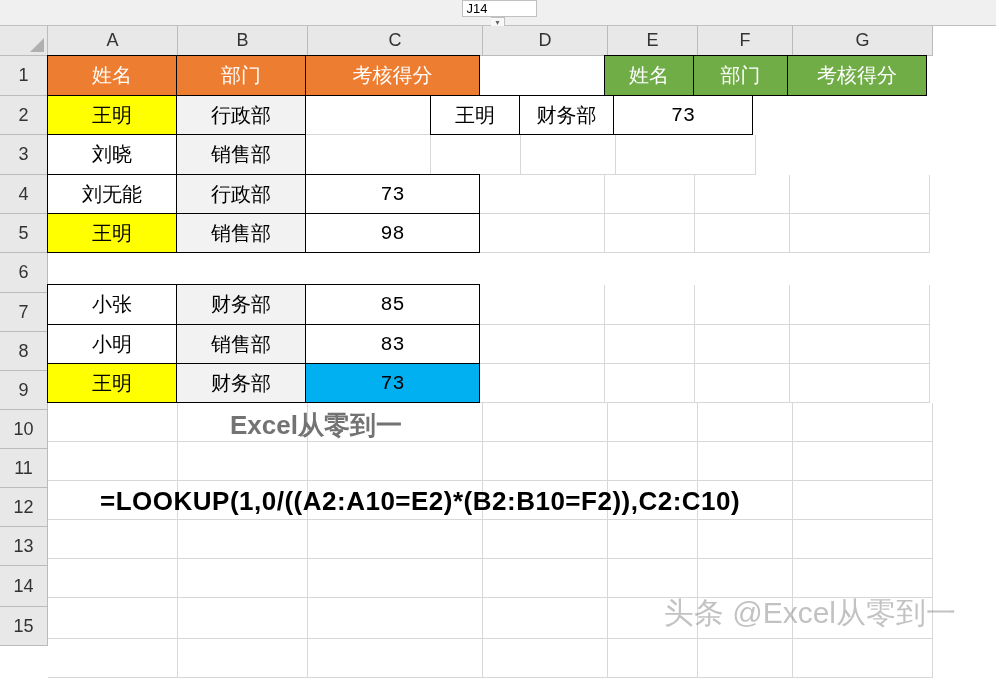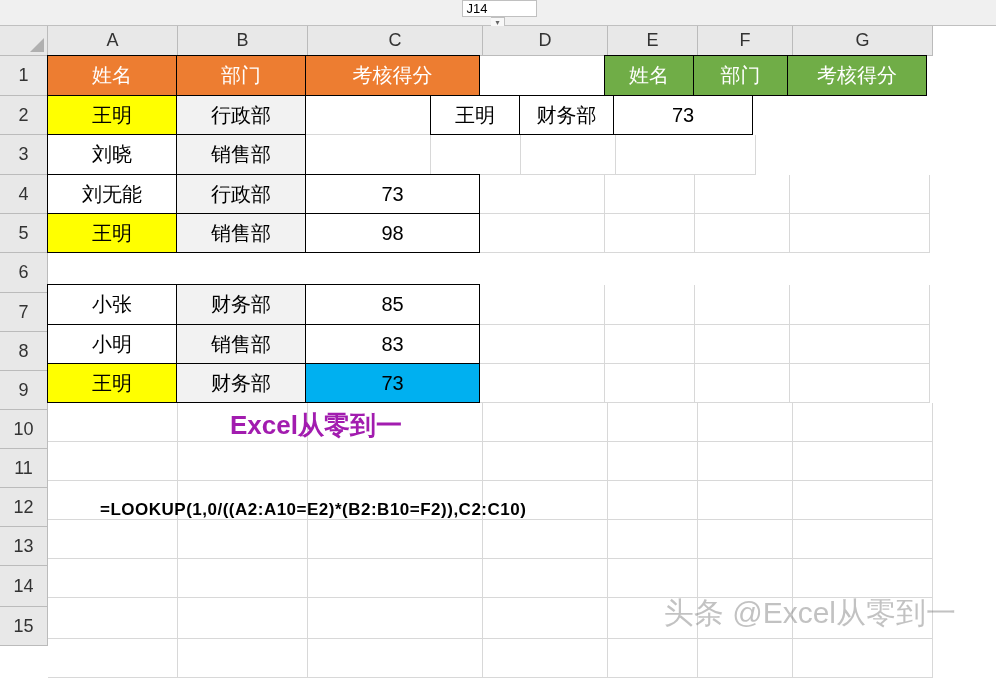--- a/index.html
+++ b/index.html
@@ -16,38 +16,38 @@
     .grid-area { display: flex; }
     .corner { width: 48px; height: 30px; background: #e8e8e8; border-right: 1px solid #bbb; border-bottom: 1px solid #bbb; position: relative; }
     .corner::after { content: ''; position: absolute; right: 3px; bottom: 3px; border-left: 14px solid transparent; border-bottom: 14px solid #b0b0b0; }
     
     .headers-row { display: flex; }
     .col-head { height: 30px; background: #e8e8e8; border-right: 1px solid #bbb; border-bottom: 1px solid #bbb; display: flex; align-items: center; justify-content: center; font-size: 18px; color: #333; }
     
     .row-nums { float: left; }
     .row-num { width: 48px; background: #e8e8e8; border-right: 1px solid #bbb; border-bottom: 1px solid #bbb; display: flex; align-items: center; justify-content: center; font-size: 18px; color: #333; }
     
-    .grid-body { position: relative; }
+    .grid-body { position: relative; font-family: Liberation Mono, monospace; }
     .grid-row { display: flex; height: 39px; }
     
     .cell { border-right: 1px solid #d8d8d8; border-bottom: 1px solid #d8d8d8; display: flex; align-items: center; justify-content: center; font-size: 20px; background: #fff; }
     .cell.bordered { border: 1px solid #000; margin: -1px 0 0 -1px; }
     
     .w-a { width: 130px; } .w-b { width: 130px; } .w-c { width: 175px; }
     .w-d { width: 125px; } .w-e { width: 90px; } .w-f { width: 95px; }
     .w-g { width: 140px; }
     
     .bg-orange { background: #ED7D31 !important; color: #fff; }
     .bg-green { background: #70AD47 !important; color: #fff; }
     .bg-yellow { background: #FFFF00 !important; }
     .bg-gray { background: #F2F2F2 !important; }
     .bg-blue { background: #00B0F0 !important; }
     
-    .overlay-title { position: absolute; left: 230px; top: 408px; font-size: 26px; font-weight: bold; color: #a21caf; }
-    .overlay-formula { position: absolute; left: 100px; top: 500px; font-size: 17px; font-weight: bold; color: #000; letter-spacing: 0.5px; }
+    .overlay-title { position: absolute; left: 230px; top: 408px; font-size: 26px; font-weight: bold; color: #737373; }
+    .overlay-formula { position: absolute; left: 100px; top: 486px; font-size: 26px; font-weight: bold; color: #000; letter-spacing: 0.5px; }
     .watermark { position: absolute; right: 40px; bottom: 59px; font-size: 30px; color: rgba(120,120,120,0.45); font-weight: 500; }
   </style>
 </head>
 <body>
 
 <div class="name-box-row">
   <div class="name-box">J14</div>
   <div class="name-box-dd">▾</div>
   <div class="fx-area">
     <span class="fx-btn">✕</span>

